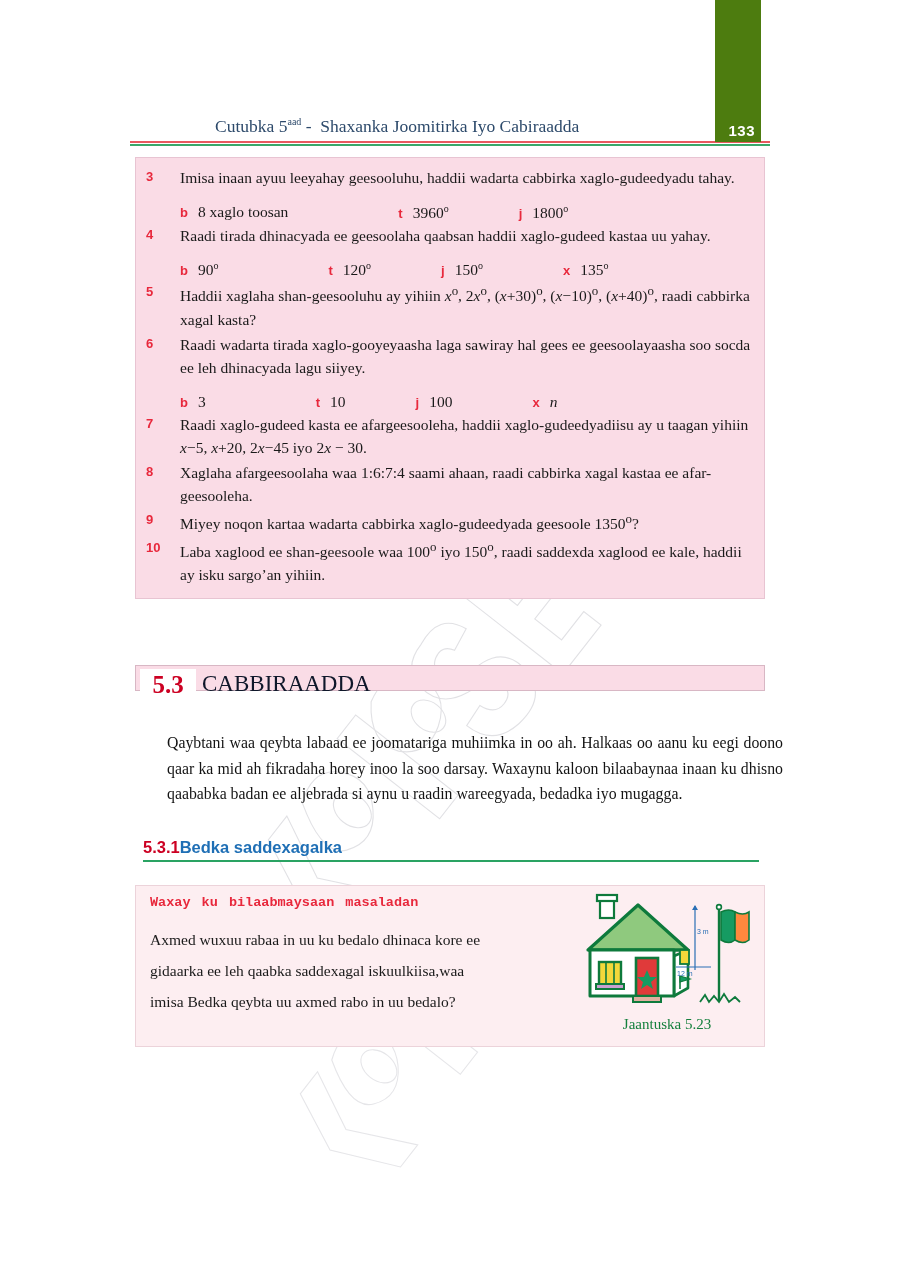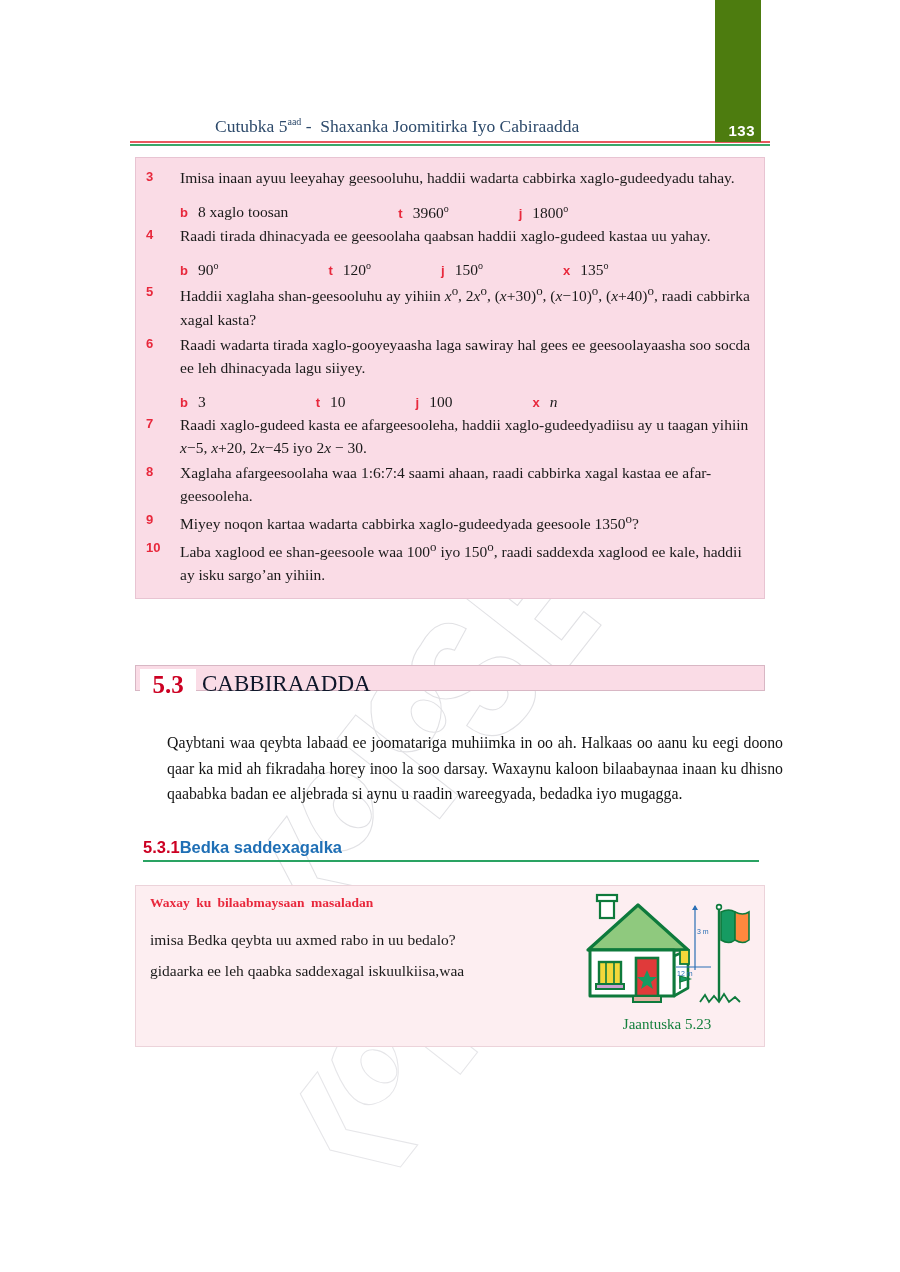--- a/index.html
+++ b/index.html
@@ -230,21 +230,21 @@
     background: #fdeef1;
     border: 1px solid #ecd3da;
     box-sizing: border-box;
     z-index: 2;
   }
   .example-title {
     position: absolute;
     left: 14px;
     top: 9px;
     color: #e8283c;
-    font-family: Liberation Serif, serif;
+    font-family: Liberation Mono, monospace;
     font-weight: bold;
     font-size: 13.5px;
     word-spacing: 3px;
   }
   .example-body {
     position: absolute;
     left: 14px;
     top: 38px;
     width: 420px;
     font-family: "Liberation Serif", serif;
@@ -405,22 +405,23 @@
   <div class="body-para">Qaybtani waa qeybta labaad ee joomatariga muhiimka in oo ah.  Halkaas oo aanu ku eegi doono qaar ka mid ah fikradaha horey inoo la soo darsay. Waxaynu kaloon bilaabaynaa inaan ku dhisno qaababka badan ee aljebrada si aynu u raadin wareegyada, bedadka iyo mugagga.</div>
 
   <div class="subsection">
     <div class="subsection-line"><span class="sub-num">5.3.1</span><span class="sub-title">Bedka saddexagalka</span></div>
     <div class="subsection-rule"></div>
   </div>
 
   <div class="example-box">
     <div class="example-title">Waxay ku bilaabmaysaan masaladan</div>
     <div class="example-body">
+      <div>Axmed wuxuu rabaa in uu ku bedalo dhinaca kore ee</div>
+      <div>gidaarka ee leh qaabka saddexagal iskuulkiisa,waa</div>
       <div>imisa Bedka qeybta uu axmed rabo in uu bedalo?</div>
-      <div>gidaarka ee leh qaabka saddexagal iskuulkiisa,waa</div>
     </div>
 
     <svg class="example-figure" viewBox="0 0 182 120" xmlns="http://www.w3.org/2000/svg">
 
       <g>
         <rect x="24" y="6" width="14" height="20" fill="#ffffff" stroke="#0e7a3c" stroke-width="2.2"></rect>
         <rect x="21" y="3" width="20" height="6" fill="#ffffff" stroke="#0e7a3c" stroke-width="2.2"></rect>
       </g>
 
       <path d="M12,58 L62,13 L112,58 Z" fill="#8fc97e" stroke="#0e7a3c" stroke-width="3.2" stroke-linejoin="round"></path>

